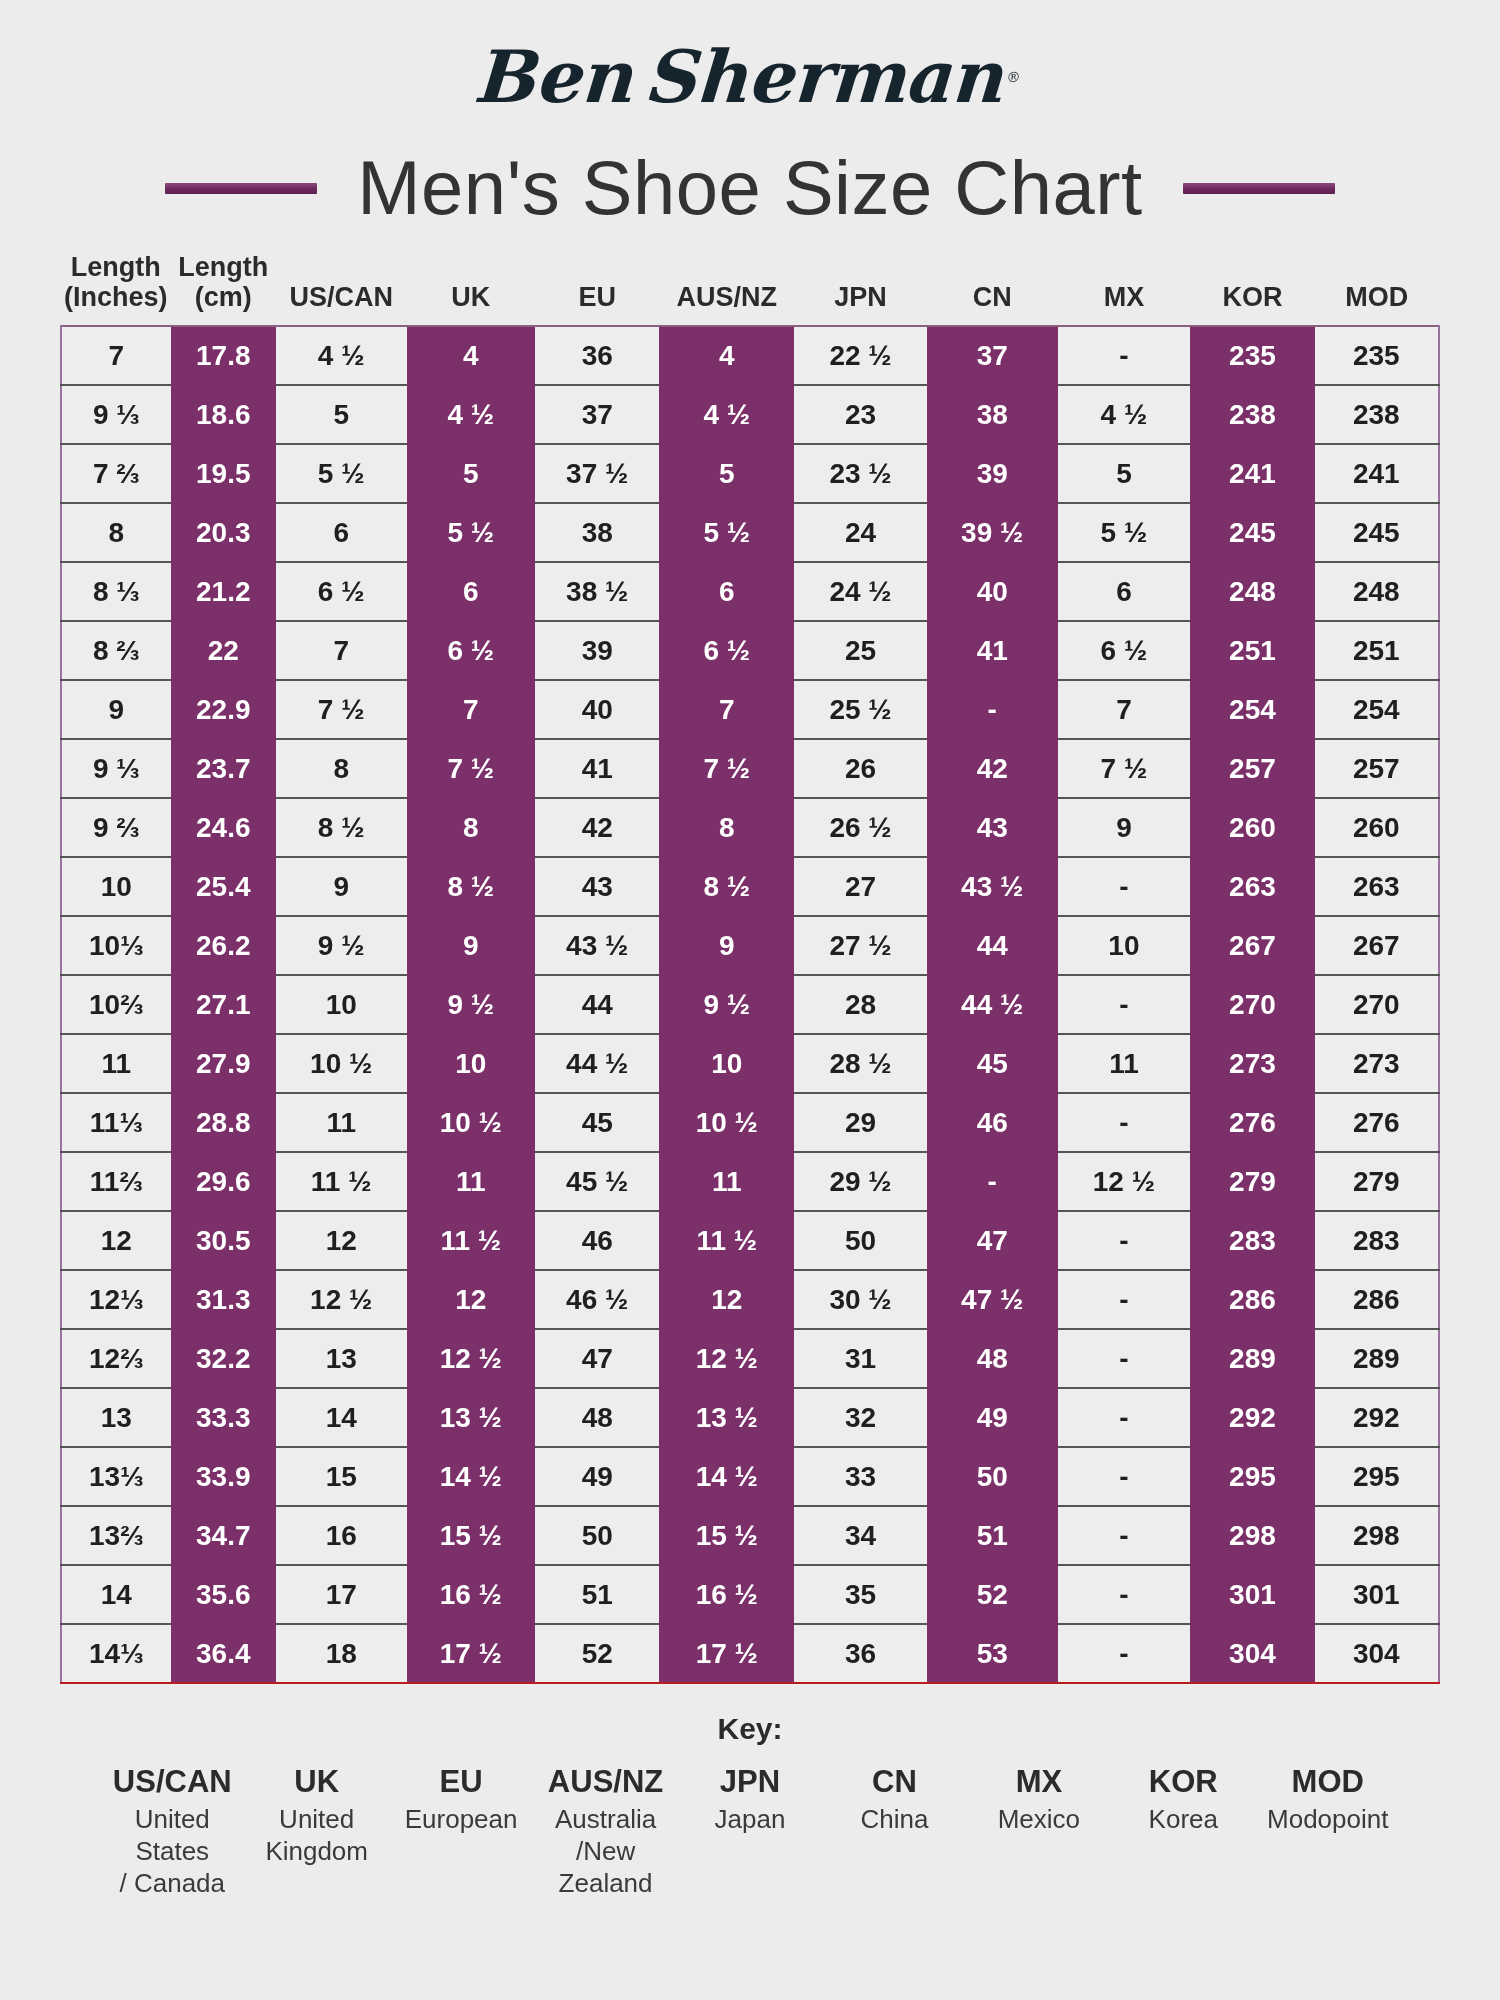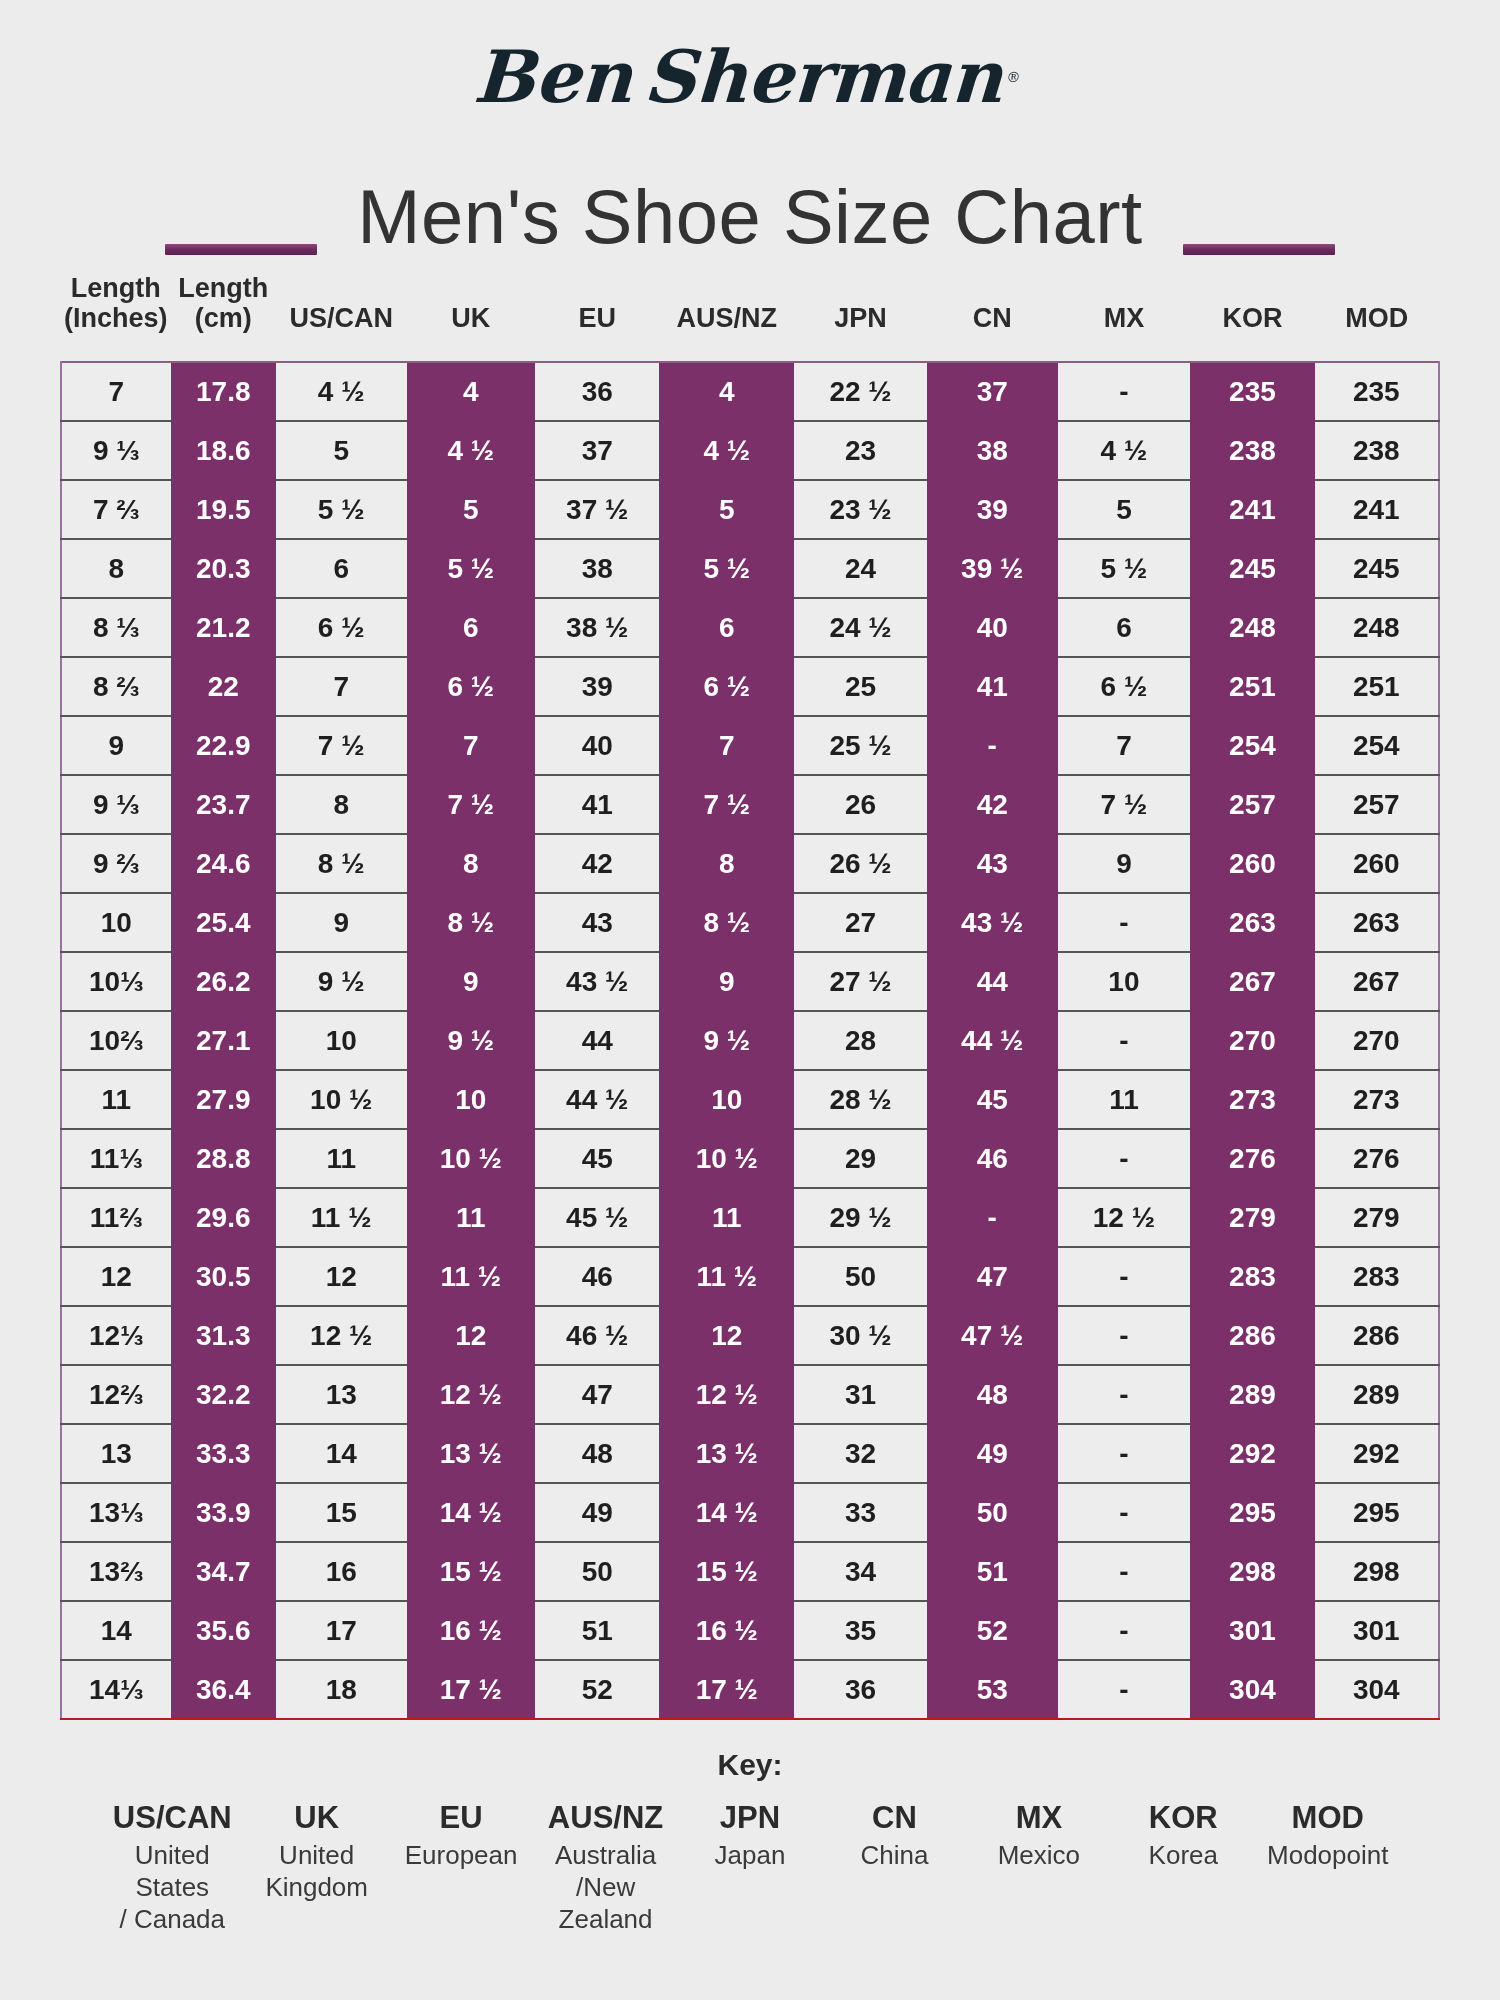--- a/index.html
+++ b/index.html
@@ -47,24 +47,24 @@
   .brand-reg {
     font-size: 14px;
     vertical-align: super;
     font-style: normal;
     font-weight: normal;
   }
 
   
   .title-row {
     display: flex;
-    align-items: flex-end;
+    align-items: center;
     justify-content: center;
     gap: 40px;
-    margin-top: 37px;
+    margin-top: 16px;
     height: 92px;
   }
   .title-rule {
     width: 152px;
     height: 11px;
     background: linear-gradient(to bottom, #8d4b7d 0%, #6d2a5d 50%, #5d2050 100%);
     border-radius: 1px;
     flex: none;
   }
   .chart-title {
@@ -83,21 +83,21 @@
   }
   table.size-table {
     border-collapse: collapse;
     width: 1380px;
     table-layout: fixed;
   }
   table.size-table th {
     font-size: 27px;
     font-weight: bold;
     color: #2b2b2b;
-    padding: 4px 2px 28px 2px;
+    padding: 4px 2px 13px 2px;
     text-align: center;
     vertical-align: bottom;
     background: #ececec;
     border: none;
     line-height: 1.12;
   }
   table.size-table td {
     font-size: 28px;
     font-weight: bold;
     text-align: center;

